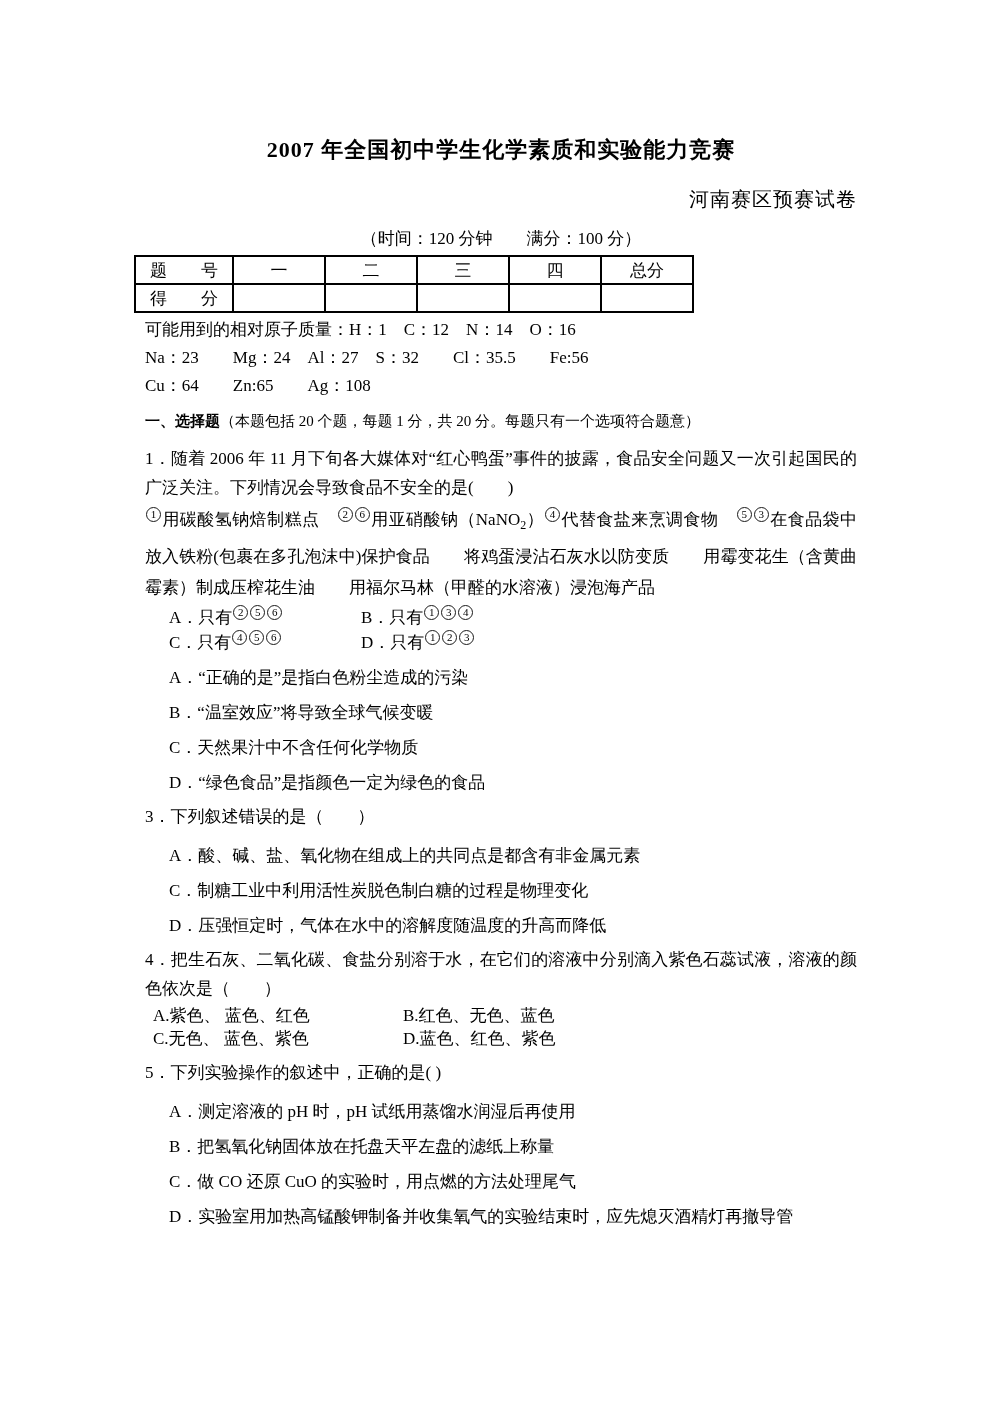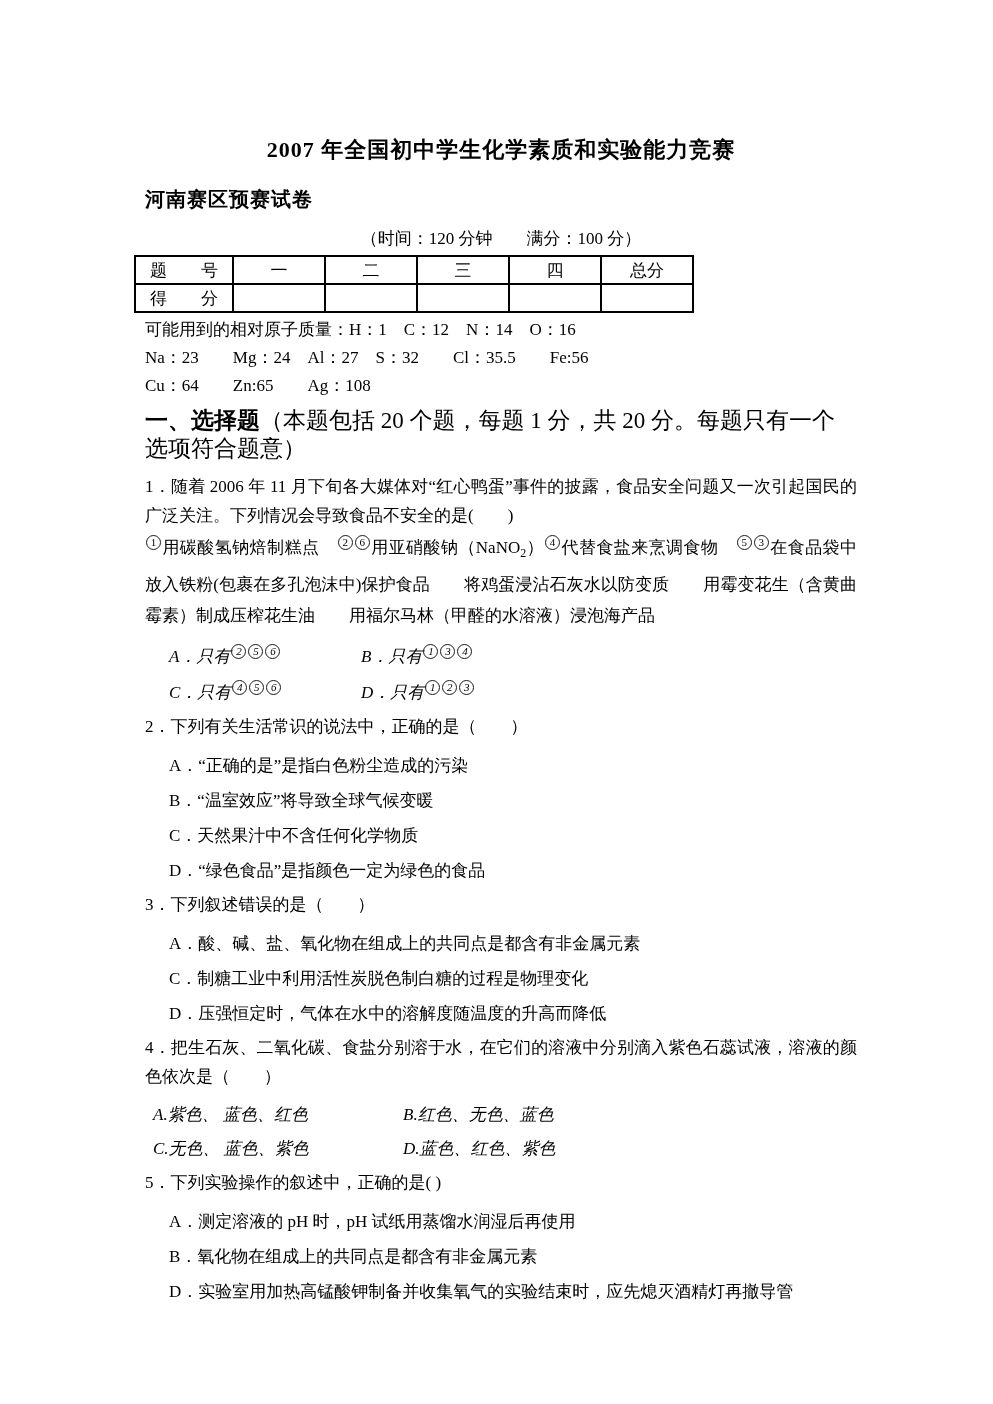--- a/index.html
+++ b/index.html
@@ -9,45 +9,45 @@
     color: #000;
   }
   .page { position: relative; width: 872px; height: 1404px; overflow: hidden; background: #fff; }
   .content { position: absolute; left: 145px; top: 136px; width: 712px; }
 
   .exam-title {
     font-size: 22px; font-weight: bold; text-align: center;
     letter-spacing: 1px; line-height: 28px;
   }
   .exam-subtitle {
-    margin-top: 22px; font-size: 20px; font-weight: bold;
-    text-align: left; line-height: 26px; letter-spacing: 1px;
+    margin-top: 22px; font-size: 20px; font-weight: normal;
+    text-align: right; line-height: 26px; letter-spacing: 1px;
   }
   .exam-meta { margin-top: 16px; font-size: 17px; text-align: center; line-height: 22px; }
 
   table.score { border-collapse: collapse; margin-top: 5px; margin-left: -11px; }
   table.score td {
     border: 2px solid #000; height: 26px; font-size: 17px;
     text-align: center; padding: 0 2px; vertical-align: middle;
   }
   td.c-label { width: 92px; }
   td.c-num { width: 86px; }
 
   .atomic { font-size: 17px; line-height: 28px; margin-top: 3px; }
   .atomic p { margin: 0; }
 
-  .section-heading { margin-top: 7px; font-size: 23px; line-height: 28px; }
+  .section-heading { margin-top: 7px; font-size: 15px; line-height: 28px; }
   .section-heading .bold { font-weight: bold; }
 
   .q { margin-top: 9px; }
   .stem { margin: 0; font-size: 17px; line-height: 29px; text-align: justify; }
   .items-para { margin: 2px 0 0 0; font-size: 17px; line-height: 31px; text-align: justify; }
 
   .opt { display: block; margin: 14px 0 0 24px; font-size: 17px; line-height: 21px; }
-  .opt-row { margin: 13px 0 0 24px; font-size: 17px; line-height: 21px; font-style: italic; }
+  .opt-row { margin: 2px 0 0 24px; font-size: 17px; line-height: 21px; }
   .opt-row .col1 { display: inline-block; width: 192px; }
   .opt-row.wide .col1 { display: inline-block; width: 250px; }
   .opt-row.wide { margin-left: 8px; }
 
   .circ {
     display: inline-block; width: 13px; height: 13px;
     border: 1px solid #1a1a1a; border-radius: 50%;
     font-size: 11px; line-height: 13px; text-align: center;
     vertical-align: 7px; font-family: "Liberation Serif", "DejaVu Serif", serif;
     margin: 0 1px;
@@ -98,21 +98,20 @@
       <p class="items-para"><span class="circ">1</span>用碳酸氢钠焙制糕点　<span class="circ">2</span><span class="circ">6</span>用亚硝酸钠（NaNO<sub>2</sub>）<span class="circ">4</span>代替食盐来烹调食物　<span class="circ">5</span><span class="circ">3</span>在食品袋中放入铁粉(包裹在多孔泡沫中)保护食品　　将鸡蛋浸沾石灰水以防变质　　用霉变花生（含黄曲霉素）制成压榨花生油　　用福尔马林（甲醛的水溶液）浸泡海产品</p>
       <div class="opt-row">
         <span class="col1">A．只有<span class="circ">2</span><span class="circ">5</span><span class="circ">6</span></span><span>B．只有<span class="circ">1</span><span class="circ">3</span><span class="circ">4</span></span>
       </div>
       <div class="opt-row">
         <span class="col1">C．只有<span class="circ">4</span><span class="circ">5</span><span class="circ">6</span></span><span>D．只有<span class="circ">1</span><span class="circ">2</span><span class="circ">3</span></span>
       </div>
     </div>
 
     <div class="q">
-      <p class="stem">2．下列有关生活常识的说法中，正确的是（　　）</p>
       <span class="opt">A．“正确的是”是指白色粉尘造成的污染</span>
       <span class="opt">B．“温室效应”将导致全球气候变暖</span>
       <span class="opt">C．天然果汁中不含任何化学物质</span>
       <span class="opt">D．“绿色食品”是指颜色一定为绿色的食品</span>
     </div>
 
     <div class="q">
       <p class="stem">3．下列叙述错误的是（　　）</p>
       <span class="opt">A．酸、碱、盐、氧化物在组成上的共同点是都含有非金属元素</span>
       <span class="opt">C．制糖工业中利用活性炭脱色制白糖的过程是物理变化</span>
@@ -125,18 +124,19 @@
         <span class="col1">A.紫色、 蓝色、红色</span><span>B.红色、无色、蓝色</span>
       </div>
       <div class="opt-row wide">
         <span class="col1">C.无色、 蓝色、紫色</span><span>D.蓝色、红色、紫色</span>
       </div>
     </div>
 
     <div class="q">
       <p class="stem">5．下列实验操作的叙述中，正确的是(  )</p>
       <span class="opt">A．测定溶液的 pH 时，pH 试纸用蒸馏水润湿后再使用</span>
-      <span class="opt">B．氧化物在组成上的共同点是都含有非金属元素</span>
+      <span class="opt">B．把氢氧化钠固体放在托盘天平左盘的滤纸上称量</span>
+      <span class="opt">C．做 CO 还原 CuO 的实验时，用点燃的方法处理尾气</span>
       <span class="opt">D．实验室用加热高锰酸钾制备并收集氧气的实验结束时，应先熄灭酒精灯再撤导管</span>
     </div>
 
   </div>
 </div>
 
 </body></html>

